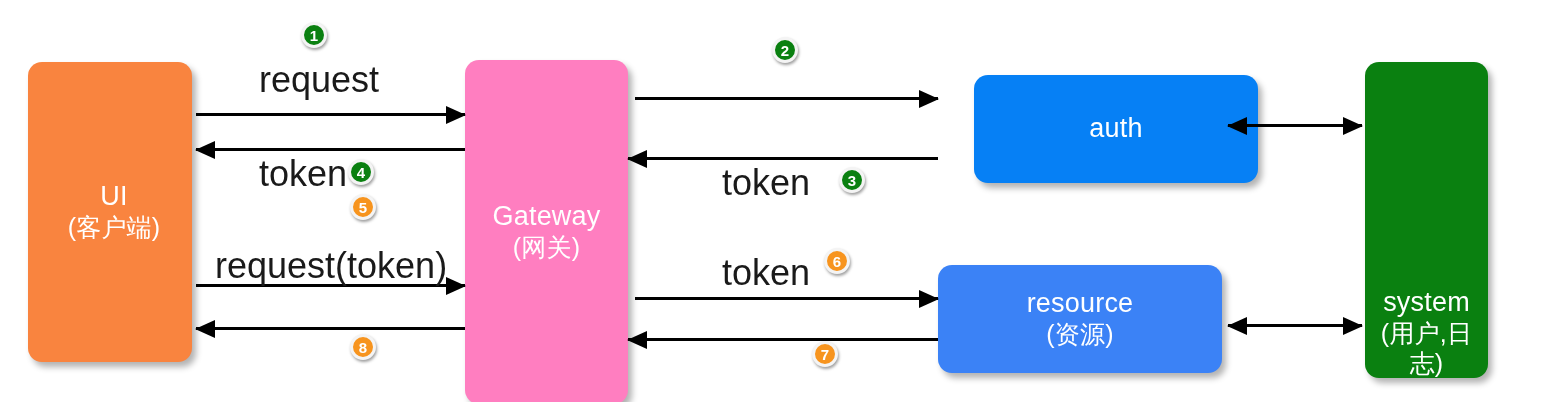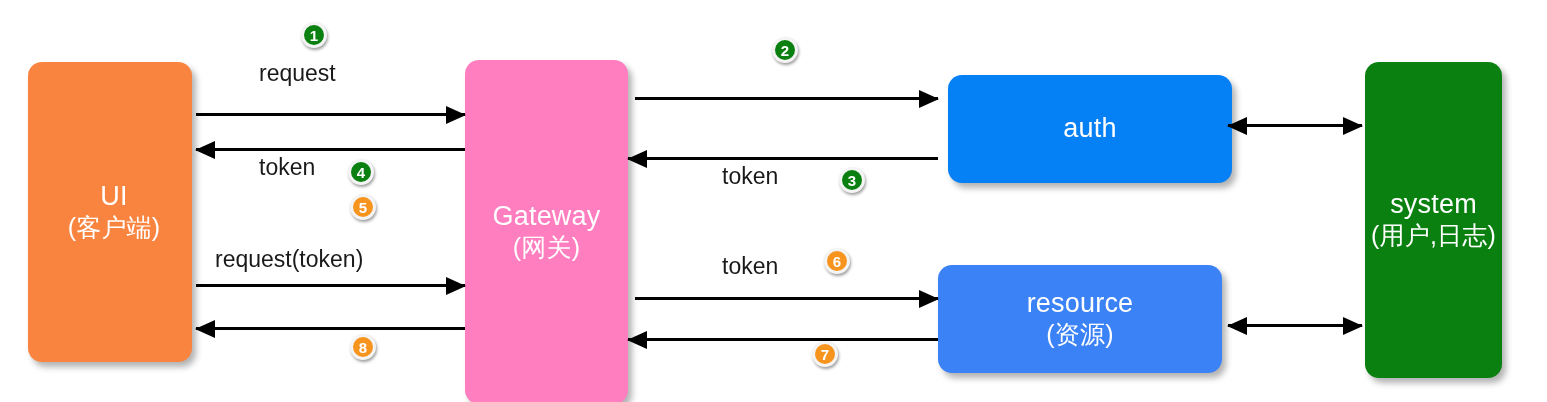--- a/index.html
+++ b/index.html
@@ -23,23 +23,23 @@
     box-shadow:4px 5px 6px rgba(0,0,0,0.30);
     box-sizing:border-box;
     text-align:center;
     line-height:1.18;
   }
   .node .t1{font-size:27px;font-weight:400;letter-spacing:.2px;}
   .node .t2{font-size:25px;font-weight:400;letter-spacing:.2px;}
 
   #node-ui      {left:28px;  top:62px;  width:164px; height:300px; background:#f9843f;padding-left:8px;}
   #node-gateway {left:465px; top:60px;  width:163px; height:344px; background:#ff7ec0;}
-  #node-auth    {left:948px; top:75px;  width:284px; height:108px; background:#0680f5;align-items:center;}
+  #node-auth    {left:974px; top:75px;  width:284px; height:108px; background:#0680f5;align-items:center;}
   #node-resource{left:938px; top:265px; width:284px; height:108px; background:#3b82f6;}
-  #node-system  {left:1365px;top:62px;  width:137px; height:316px; background:#0a8010;}
+  #node-system  {left:1365px;top:62px;  width:123px; height:316px; background:#0a8010;justify-content:flex-end;}
 
   
   .arrow{position:absolute;height:0;}
   .arrow .shaft{
     position:absolute;left:0;top:0;height:3px;width:100%;
     background:#000000;
   }
   .arrow .headR,.arrow .headL{
     position:absolute;top:-7.5px;width:0;height:0;
     border-top:9px solid transparent;
@@ -58,21 +58,21 @@
     box-shadow:1px 2px 3px rgba(0,0,0,0.38);
     box-sizing:border-box;
     line-height:1;
   }
   .badge.green {background:#0a8010;}
   .badge.orange{background:#f7941e;}
 
   
   .elabel{
     position:absolute;
-    font-size:23px;
+    font-size:36px;
     color:#1a1a1a;
     white-space:nowrap;
     line-height:1;
   }
 </style>
 </head>
 <body>
 
 <div id="stage">
 

